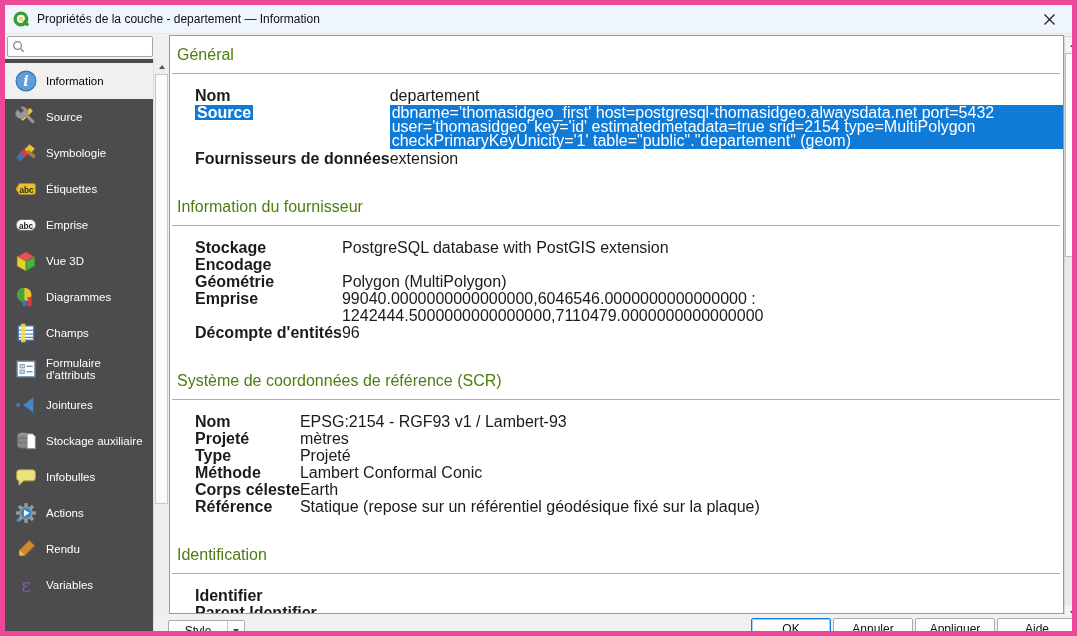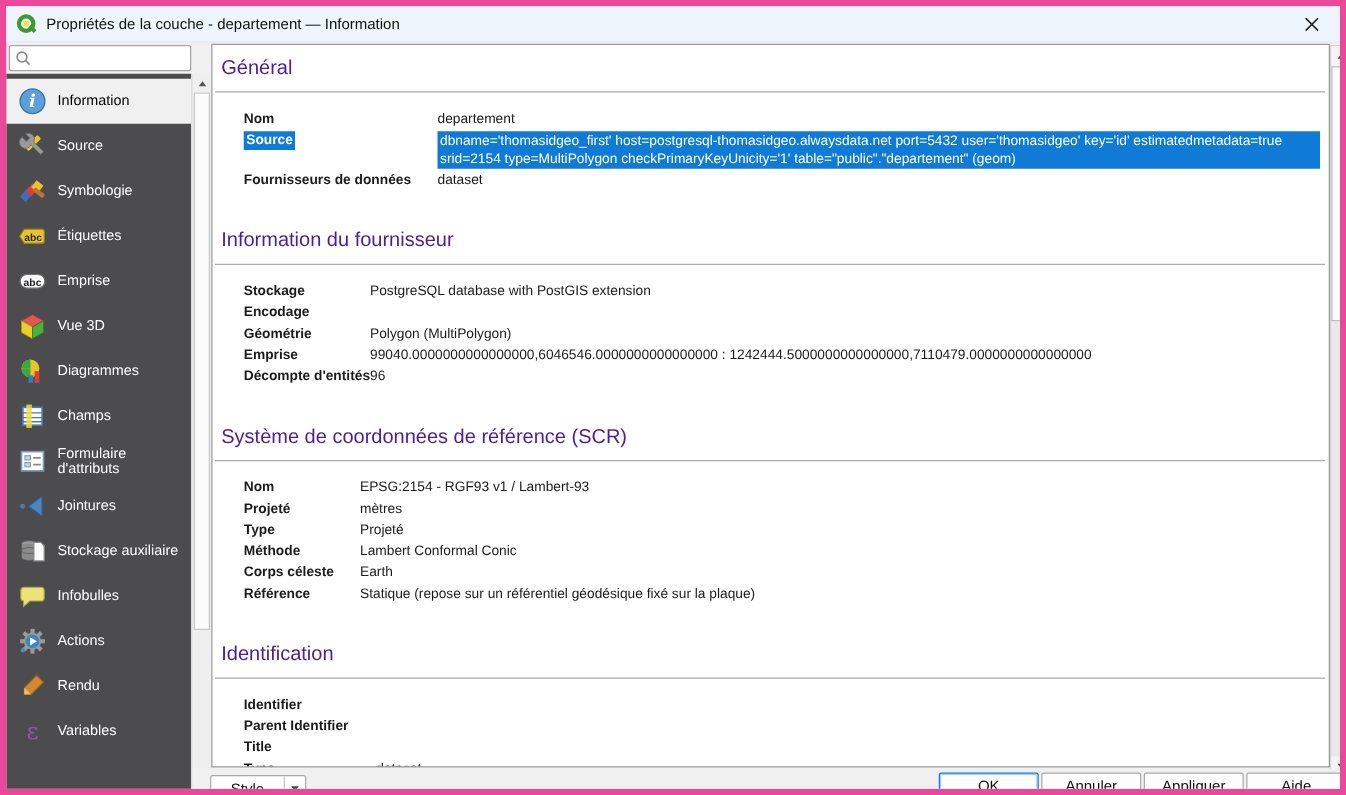--- a/index.html
+++ b/index.html
@@ -45,23 +45,23 @@
   .sb-arrow { position:absolute; left:0; width:15px; height:15px; display:flex; align-items:center; justify-content:center; color:#555; font-size:8px; }
   .sb-arrow.up { top:0; } .sb-arrow.down { bottom:0; }
   
   .content {
     position:absolute; left:164px; top:30px; width:895px; height:579px;
     background:#fff; border:1px solid #9a9a9a; overflow:hidden;
   }
   .section { padding-top:0; }
   .section.first { padding-top:10px; }
   .section.next { margin-top:31px; }
-  .section h2 { font-size:16px; font-weight:400; color:#4c1d95; margin:0 0 9px 7px; }
+  .section h2 { font-size:16px; font-weight:400; color:#4d7c0f; margin:0 0 9px 7px; }
   .section .rule { border-top:1px solid #ababab; margin:0 3px 13px 2px; }
-  table.kv { border-collapse:collapse; margin-left:25px; font-size:11px; color:#1b1b1b; }
+  table.kv { border-collapse:collapse; margin-left:25px; font-size:16px; color:#1b1b1b; }
   table.kv th { text-align:left; font-weight:bold; vertical-align:top; line-height:17px; white-space:nowrap; padding:0; }
   table.kv td { line-height:17px; padding:0; vertical-align:top; }
   table.kv.w-general th { width:155px; }
   table.kv.w-provider th { width:93px; }
   table.kv.w-crs th { width:93px; }
   table.kv.w-ident th { width:106px; }
   .hl-bg { background:#0f7bd7; color:#fff; display:inline-block; padding:0 2px; }
   .hl-val { max-width:706px; line-height:14px; padding:1px 2px; word-wrap:break-word; }
   tr.hl th, tr.hl td { line-height:15px; padding-top:1px; padding-bottom:1px; }
   
@@ -311,21 +311,21 @@
             <tr>
           <th>Nom</th>
           <td>departement</td>
         </tr>
         <tr class="hl">
           <th><span class="hl-bg">Source</span></th>
           <td><span class="hl-bg hl-val">dbname='thomasidgeo_first' host=postgresql-thomasidgeo.alwaysdata.net port=5432 user='thomasidgeo' key='id' estimatedmetadata=true srid=2154 type=MultiPolygon checkPrimaryKeyUnicity='1' table="public"."departement" (geom)</span></td>
         </tr>
         <tr>
           <th>Fournisseurs de données</th>
-          <td>dataset</td>
+          <td>extension</td>
         </tr>
       </tbody>
         </table>
     </div>
 
     <div class="section next">
       <h2>Information du fournisseur</h2>
       <div class="rule"></div>
       <table class="kv w-provider">
         <tbody>

